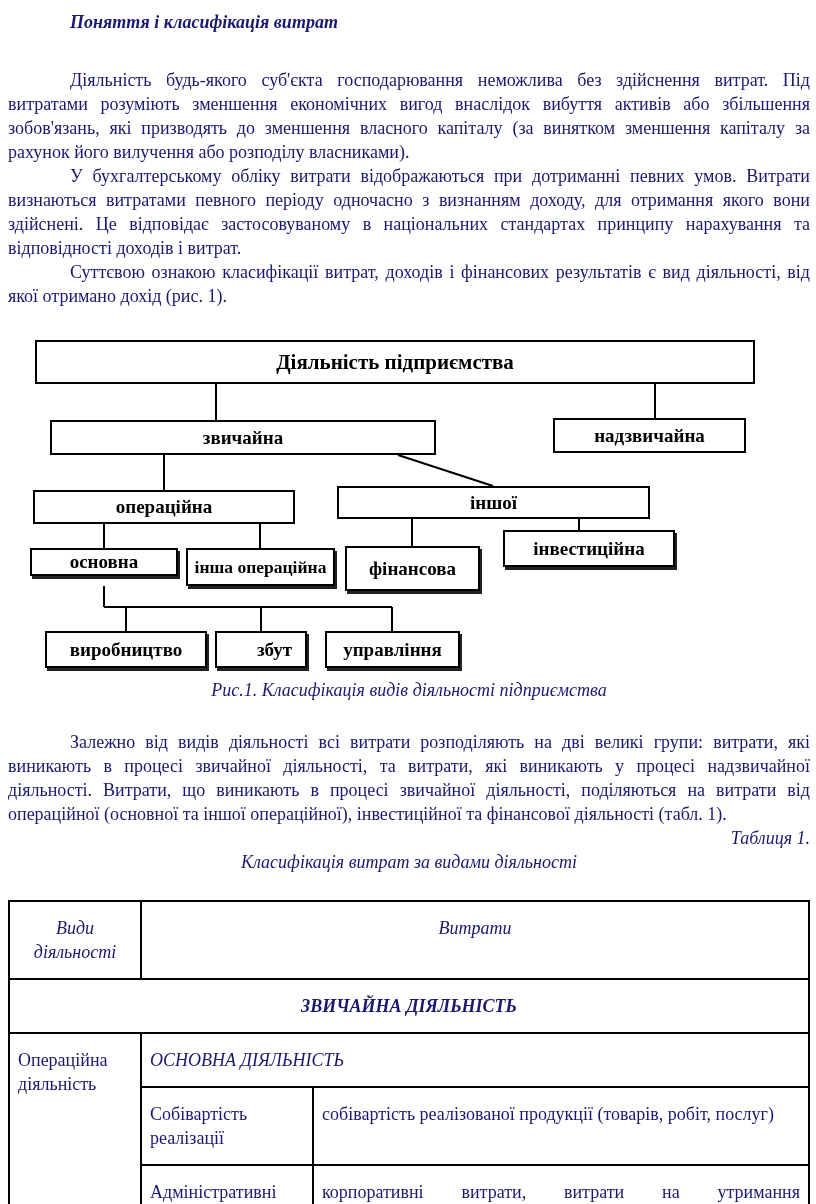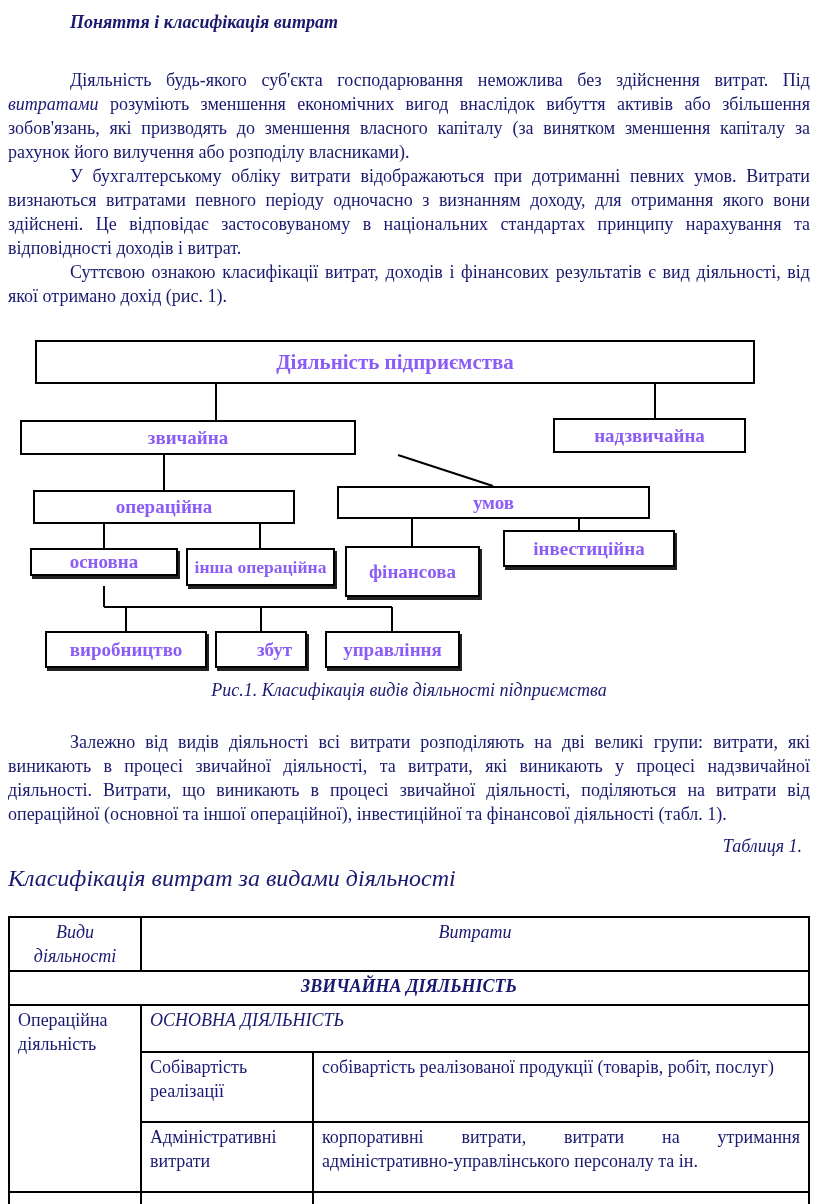--- a/index.html
+++ b/index.html
@@ -15,43 +15,43 @@
   }
   .title{
     font-size:18px;font-weight:bold;font-style:italic;
     margin:4px 0 34px 62px;line-height:24px;
   }
   .para{
     font-size:18px;line-height:24px;
     text-align:justify;text-indent:62px;margin:0;
   }
   .para .frag{font-style:normal;}
-  .para .frag-italic{font-style:italic;}
+  .para .frag-italic{}
   .diagram{
-    position:relative;height:340px;margin-top:26px;color:#8b5cf6;
+    position:relative;height:340px;margin-top:26px;color:#000000;
   }
   .connectors{position:absolute;left:0;top:0;}
   .dbox{
     position:absolute;border:2px solid #000;background:#fff;
     display:flex;align-items:center;justify-content:center;
     font-weight:bold;font-size:19px;box-sizing:border-box;
     white-space:nowrap;
   }
   .dbox.root{font-size:21px;}
   .dbox.shadow{box-shadow:2px 3px 0 #222;}
   .caption{
     text-align:center;font-style:italic;margin:4px 0 0;
     font-size:18px;line-height:24px;
   }
   .p4{margin-top:28px;}
-  .table-label{text-align:right;font-style:italic;margin:8px;font-size:18px;line-height:24px;}
-  .table-caption{font-style:italic;margin:0 0 26px;font-size:24px;line-height:24px;}
+  .table-label{text-align:right;font-style:italic;margin:0;font-size:18px;line-height:24px;}
+  .table-caption{text-align:center;font-style:italic;margin:0 0 26px;font-size:18px;line-height:24px;}
   table.doc{border-collapse:collapse;width:100%;table-layout:fixed;}
   table.doc td{
-    border:2px solid #000;padding:2px 8px;
+    border:2px solid #000;padding:14px 8px;
     font-size:18px;line-height:24px;vertical-align:top;
     box-sizing:border-box;overflow:hidden;
   }
   .hdr-cell{font-style:italic;text-align:center;height:54px;padding-top:6px;}
   .section-cell{font-weight:bold;font-style:italic;text-align:center;height:34px;font-size:18.5px;}
   .activity-cell{vertical-align:top;text-align:left;}
   .subsection-cell{font-style:italic;text-align:left;font-size:15.5px;height:47px;padding-top:7px;}
   .name-cell{height:70px;}
   .desc-cell{text-align:justify;height:70px;}
   .partial-row td{height:60px;}
@@ -83,29 +83,29 @@
         <line x1="96" y1="252" x2="96" y2="273"></line>
         <line x1="96" y1="273" x2="384" y2="273"></line>
         <line x1="118" y1="273" x2="118" y2="297"></line>
         <line x1="253" y1="273" x2="253" y2="297"></line>
         <line x1="384" y1="273" x2="384" y2="297"></line>
       </g>
     </svg>
 
     <div class="dbox root" style="left:27px;top:6px;width:720px;height:44px;">Діяльність підприємства</div>
 
-    <div class="dbox" style="left:12px;top:86px;width:336px;height:35px;">звичайна</div>
+    <div class="dbox" style="left:42px;top:86px;width:386px;height:35px;">звичайна</div>
     <div class="dbox" style="left:545px;top:84px;width:193px;height:35px;">надзвичайна</div>
 
     <div class="dbox" style="left:25px;top:156px;width:262px;height:34px;">операційна</div>
-    <div class="dbox" style="left:329px;top:152px;width:313px;height:33px;">умов</div>
+    <div class="dbox" style="left:329px;top:152px;width:313px;height:33px;">іншої</div>
 
     <div class="dbox shadow" style="left:22px;top:214px;width:148px;height:28px;">основна</div>
     <div class="dbox shadow" style="left:178px;top:214px;width:149px;height:38px;font-size:17.5px;">інша операційна</div>
-    <div class="dbox shadow" style="left:337px;top:212px;width:135px;height:51px;">фінансова</div>
+    <div class="dbox shadow" style="left:337px;top:212px;width:135px;height:45px;">фінансова</div>
     <div class="dbox shadow" style="left:495px;top:196px;width:172px;height:37px;">інвестиційна</div>
 
     <div class="dbox shadow" style="left:37px;top:297px;width:162px;height:37px;">виробництво</div>
     <div class="dbox shadow" style="left:207px;top:297px;width:92px;height:37px;padding-left:27px;">збут</div>
     <div class="dbox shadow" style="left:317px;top:297px;width:135px;height:37px;">управління</div>
   </div>
 
   <p class="caption">Рис.1. Класифікація видів діяльності підприємства</p>
 
   <p class="para p4">Залежно від видів діяльності всі витрати розподіляють на дві великі групи: витрати, які виникають в процесі звичайної діяльності, та витрати, які виникають у процесі надзвичайної діяльності. Витрати, що виникають в процесі звичайної діяльності, поділяються на витрати від операційної (основної та іншої операційної), інвестиційної та фінансової діяльності (табл. 1).</p>

